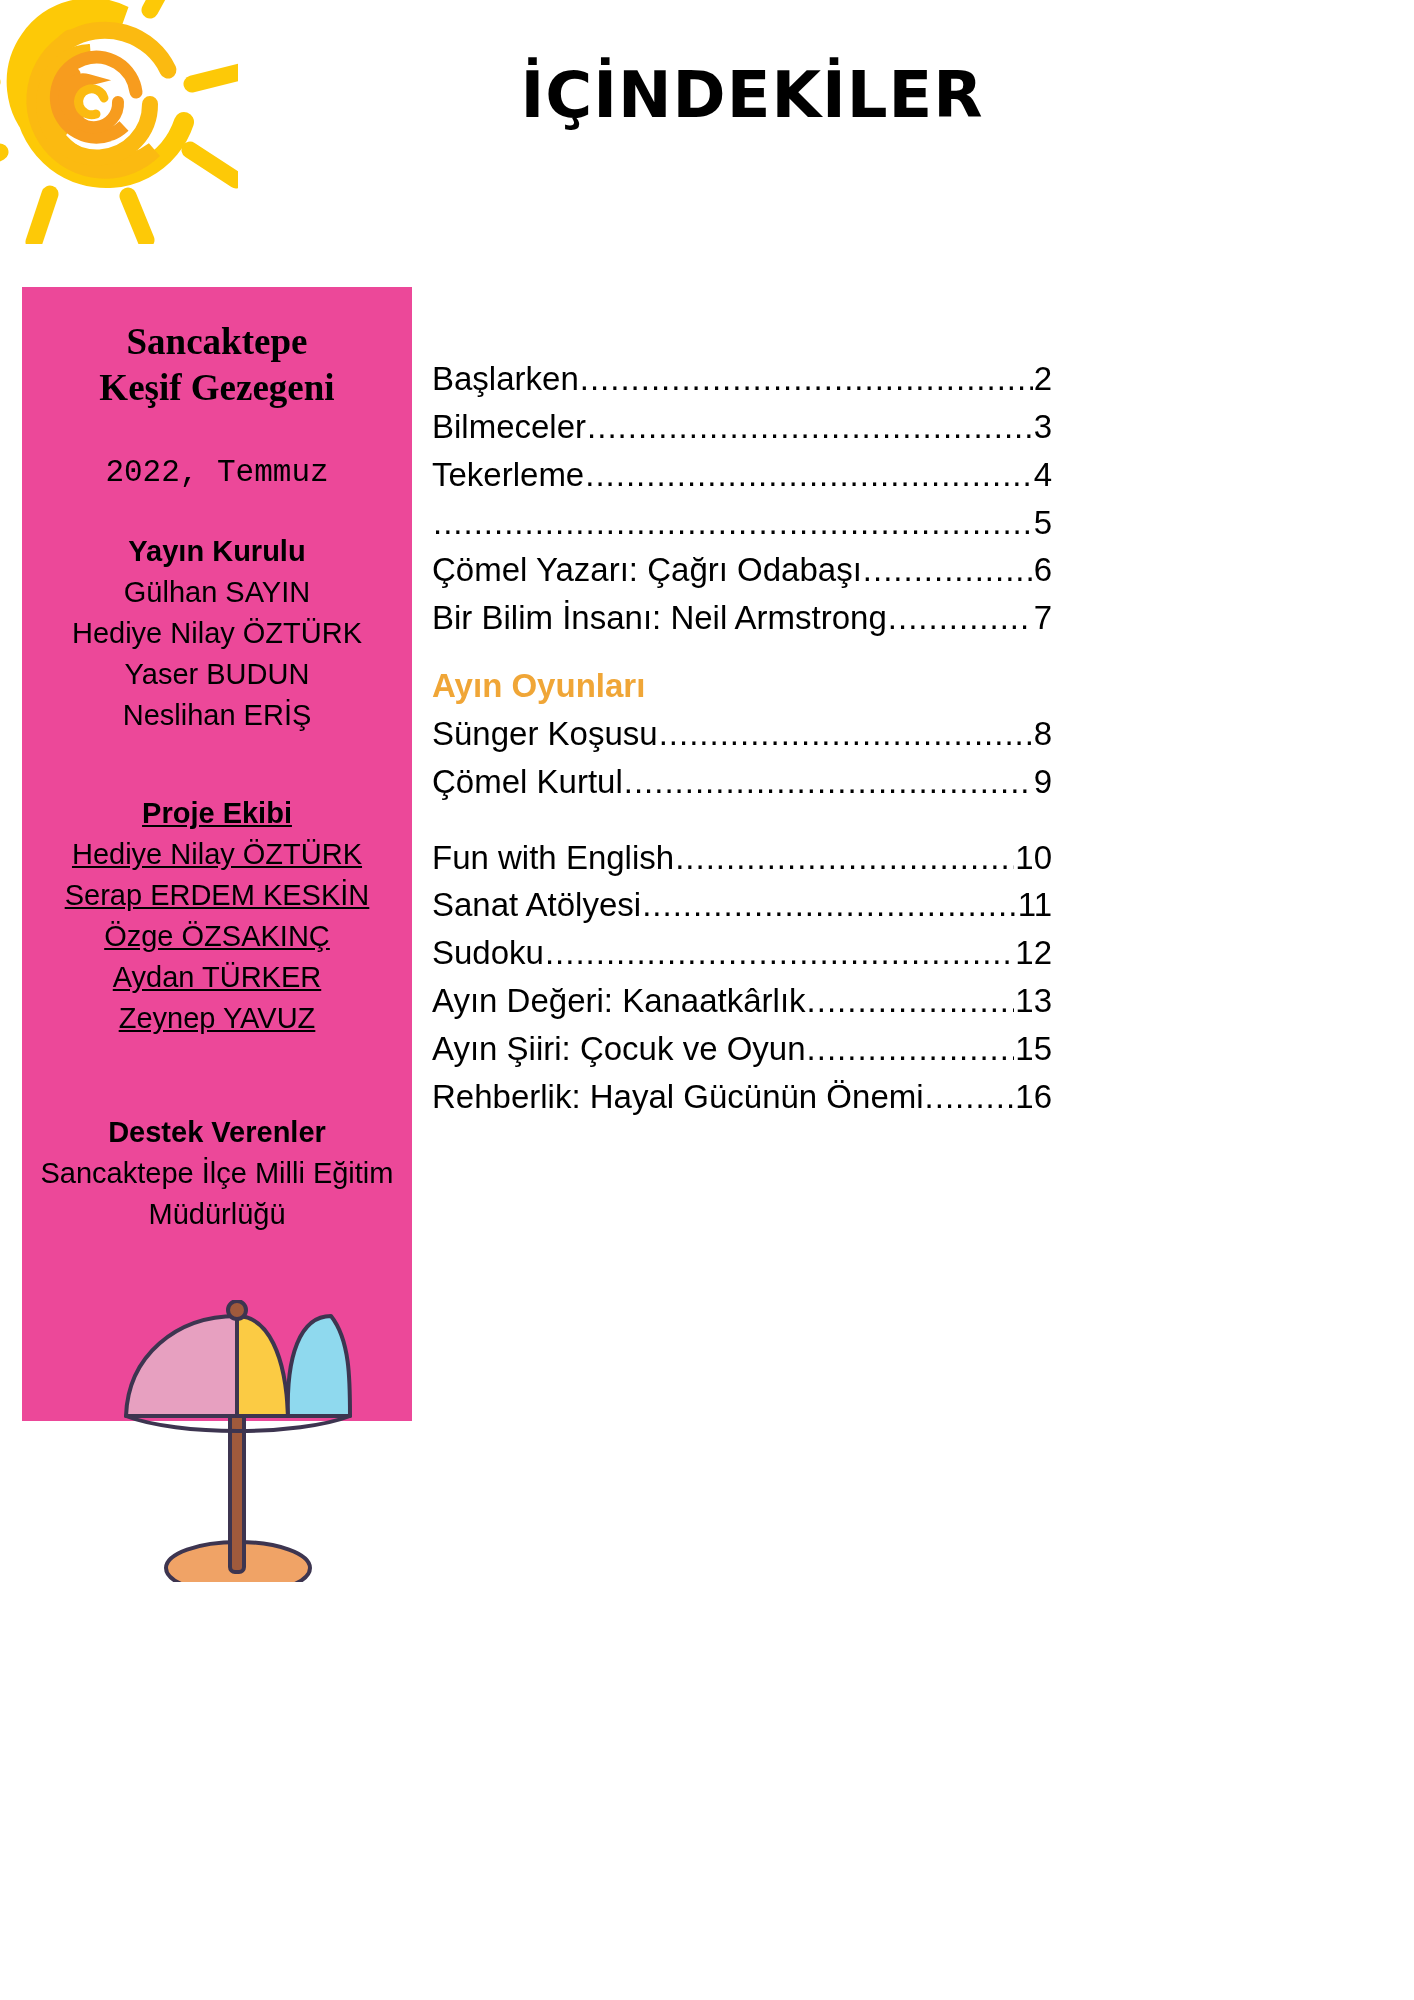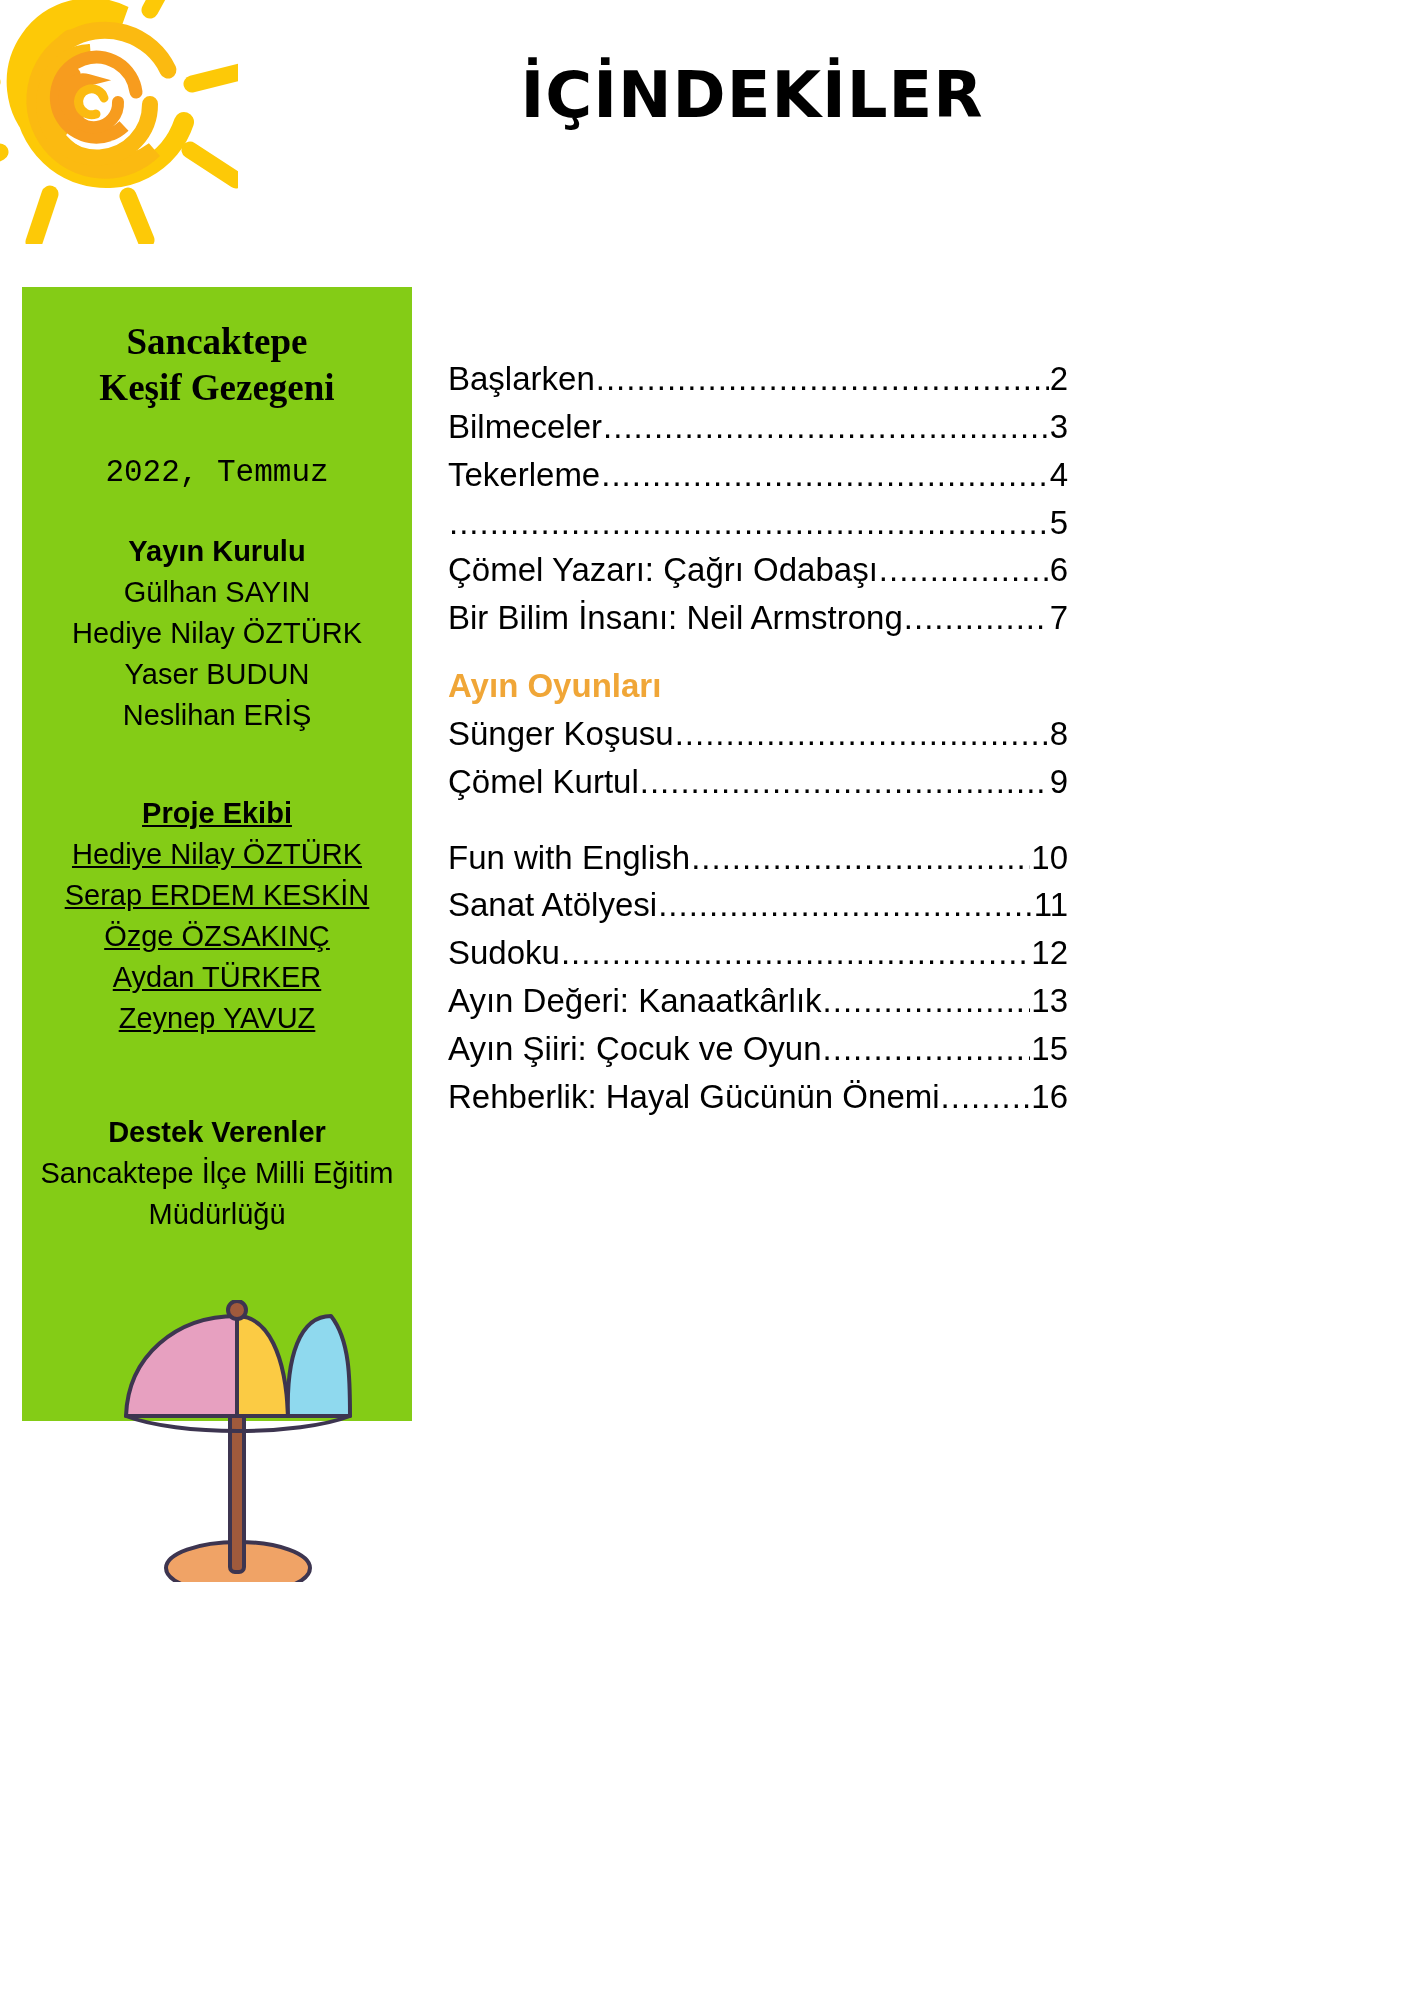--- a/index.html
+++ b/index.html
@@ -43,21 +43,21 @@
     white-space: nowrap;
   }
 
   
   #masthead-panel {
     position: absolute;
     left: 22px;
     top: 287px;
     width: 390px;
     height: 1134px;
-    background: #84cc16;
+    background: #ec4899;
     box-sizing: border-box;
     padding: 32px 10px 0 10px;
     text-align: center;
     overflow: hidden;
   }
   .mast-title {
     font-family: "Liberation Serif", serif;
     font-weight: 700;
     font-size: 37px;
     line-height: 1.25;
@@ -97,21 +97,21 @@
     position: absolute;
     left: 118px;
     top: 1300px;
     width: 240px;
     height: 282px;
   }
 
   
   #toc {
     position: absolute;
-    left: 448px;
+    left: 432px;
     top: 355px;
     width: 620px;
   }
   .toc-row {
     display: flex;
     align-items: baseline;
     font-family: "Liberation Sans", sans-serif;
     font-size: 33px;
     color: #000;
     line-height: 1.45;

